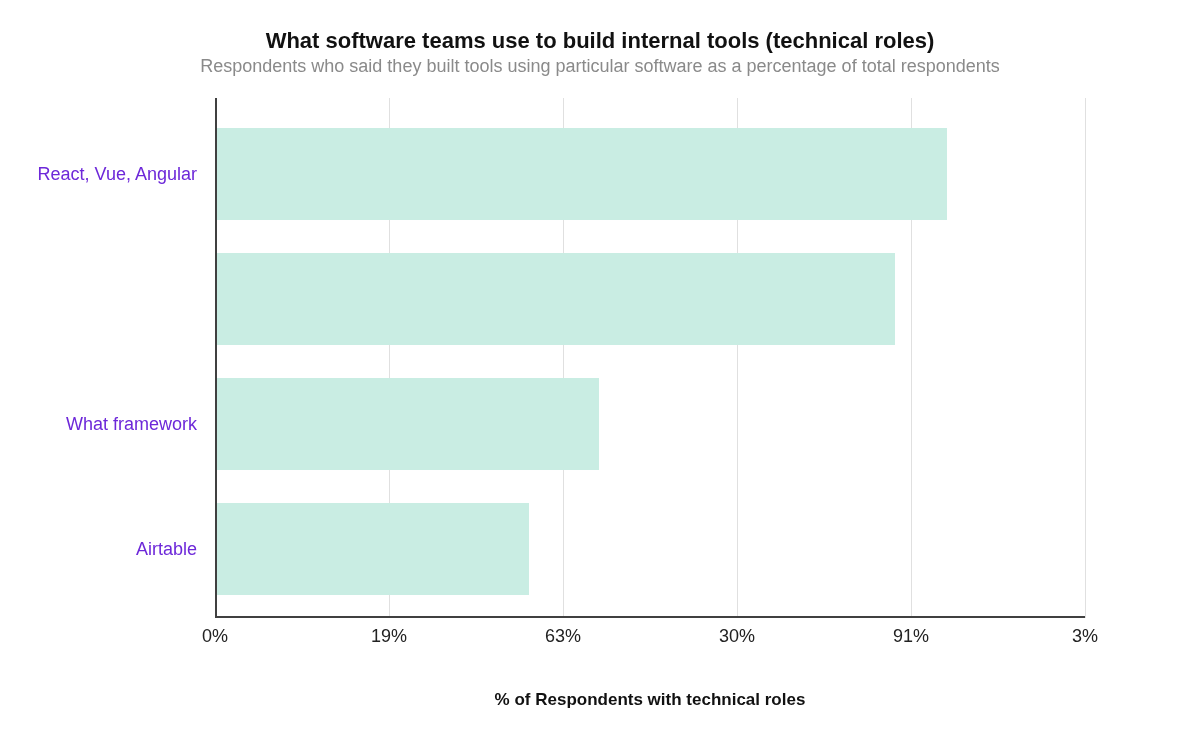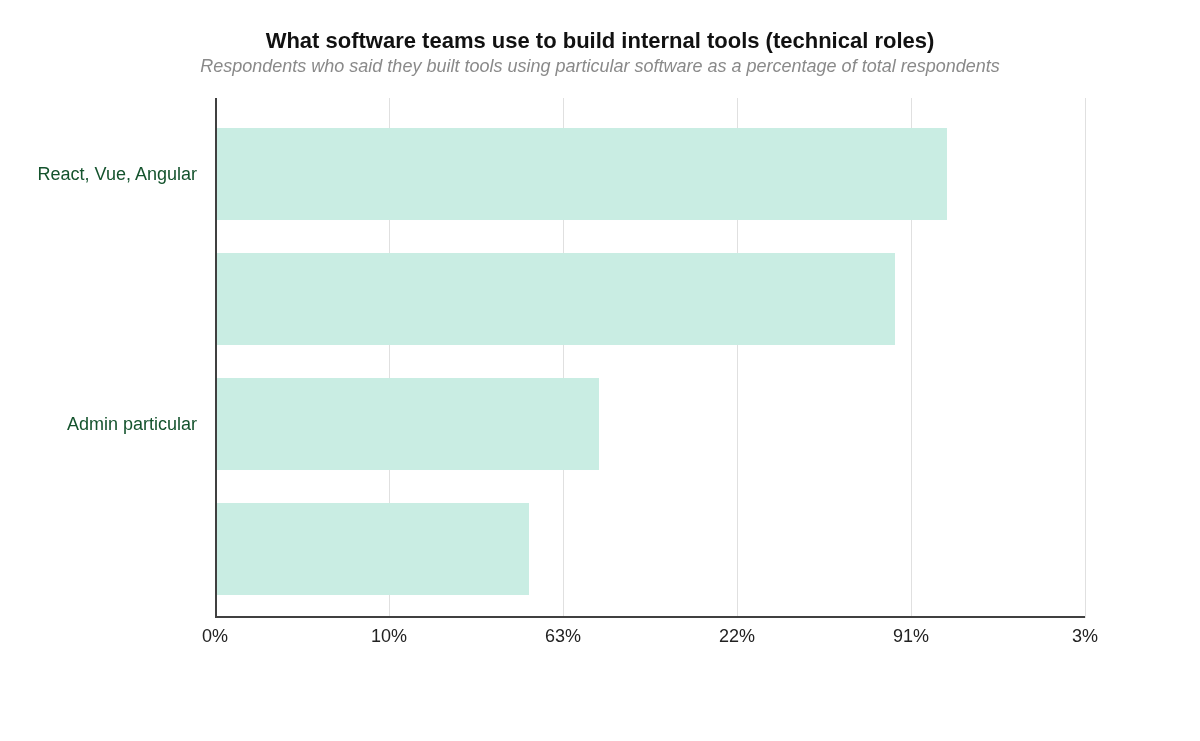--- a/index.html
+++ b/index.html
@@ -1,44 +1,45 @@
 <!DOCTYPE html>
 <html><head>
 <meta charset="utf-8">
 <style>
   * { box-sizing: border-box; margin: 0; padding: 0; }
   html, body { width: 1200px; height: 741px; background: #fff; font-family: Arial, Helvetica, sans-serif; }
   .chart-wrap { width: 1200px; height: 741px; position: relative; }
   .title-block { text-align: center; padding-top: 28px; }
   .title { font-size: 22px; font-weight: 700; color: #111; }
-  .subtitle { font-size: 18px; font-style: italic; color: #8a8a8a; margin-top: 2px; }
+  .subtitle { font-size: 18px; color: #8a8a8a; margin-top: 2px; }
   .plot-zone { position: absolute; left: 215px; top: 98px; width: 870px; height: 520px; }
   .gridline { position: absolute; top: 0; bottom: 0; width: 1px; background: #e0e0e0; }
   .axis-y { position: absolute; top: 0; bottom: 0; width: 2px; background: #404040; left: 0; z-index: 5; }
   .axis-x { position: absolute; left: 0; right: 0; height: 2px; background: #404040; bottom: 0; z-index: 5; }
   .bar { position: absolute; left: 1px; height: 92px; background: #c9ede3; }
   .ylabels { position: absolute; left: 0; top: 98px; width: 205px; height: 520px; }
-  .ylabel { position: absolute; right: 0; width: 205px; text-align: right; font-size: 18px; color: #14532d; height: 92px; display: flex; align-items: center; justify-content: flex-end; padding-right: 8px; }
+  .ylabel { position: absolute; right: 0; width: 205px; text-align: right; font-size: 18px; color: #6d28d9; height: 92px; display: flex; align-items: center; justify-content: flex-end; padding-right: 8px; }
   .xticks { position: absolute; left: 215px; top: 626px; width: 870px; height: 30px; }
   .xtick { position: absolute; top: 0; transform: translateX(-50%); font-size: 18px; color: #222; }
   .xlabel { position: absolute; left: 215px; width: 870px; top: 690px; text-align: center; font-size: 17px; font-weight: 700; color: #111; }
 </style>
 </head>
 <body>
 
 <div class="chart-wrap">
 
   <div class="title-block">
     <div class="title">What software teams use to build internal tools (technical roles)</div>
     <div class="subtitle">Respondents who said they built tools using particular software as a percentage of total respondents</div>
   </div>
 
   <div class="ylabels">
     <div class="ylabel" style="top:30px">React, Vue, Angular</div>
-    <div class="ylabel" style="top:280px">Admin particular</div>
+    <div class="ylabel" style="top:280px">What framework</div>
+    <div class="ylabel" style="top:405px">Airtable</div>
   </div>
 
   <div class="plot-zone">
     <div class="gridline" style="left:0%"></div>
     <div class="gridline" style="left:20%"></div>
     <div class="gridline" style="left:40%"></div>
     <div class="gridline" style="left:60%"></div>
     <div class="gridline" style="left:80%"></div>
     <div class="gridline" style="left:100%"></div>
 
@@ -46,21 +47,22 @@
     <div class="bar" style="top: 155px; width: 78%; background: rgb(201, 237, 227);"></div>
     <div class="bar" style="top: 280px; width: 44%; background: rgb(201, 237, 227);"></div>
     <div class="bar" style="top: 405px; width: 36%; background: rgb(201, 237, 227);"></div>
 
     <div class="axis-y"></div>
     <div class="axis-x"></div>
   </div>
 
   <div class="xticks">
     <div class="xtick" style="left:0%">0%</div>
-    <div class="xtick" style="left:20%">10%</div>
+    <div class="xtick" style="left:20%">19%</div>
     <div class="xtick" style="left:40%">63%</div>
-    <div class="xtick" style="left:60%">22%</div>
+    <div class="xtick" style="left:60%">30%</div>
     <div class="xtick" style="left:80%">91%</div>
     <div class="xtick" style="left:100%">3%</div>
   </div>
 
+  <div class="xlabel">% of Respondents with technical roles</div>
 
 </div>
 
 </body></html>

